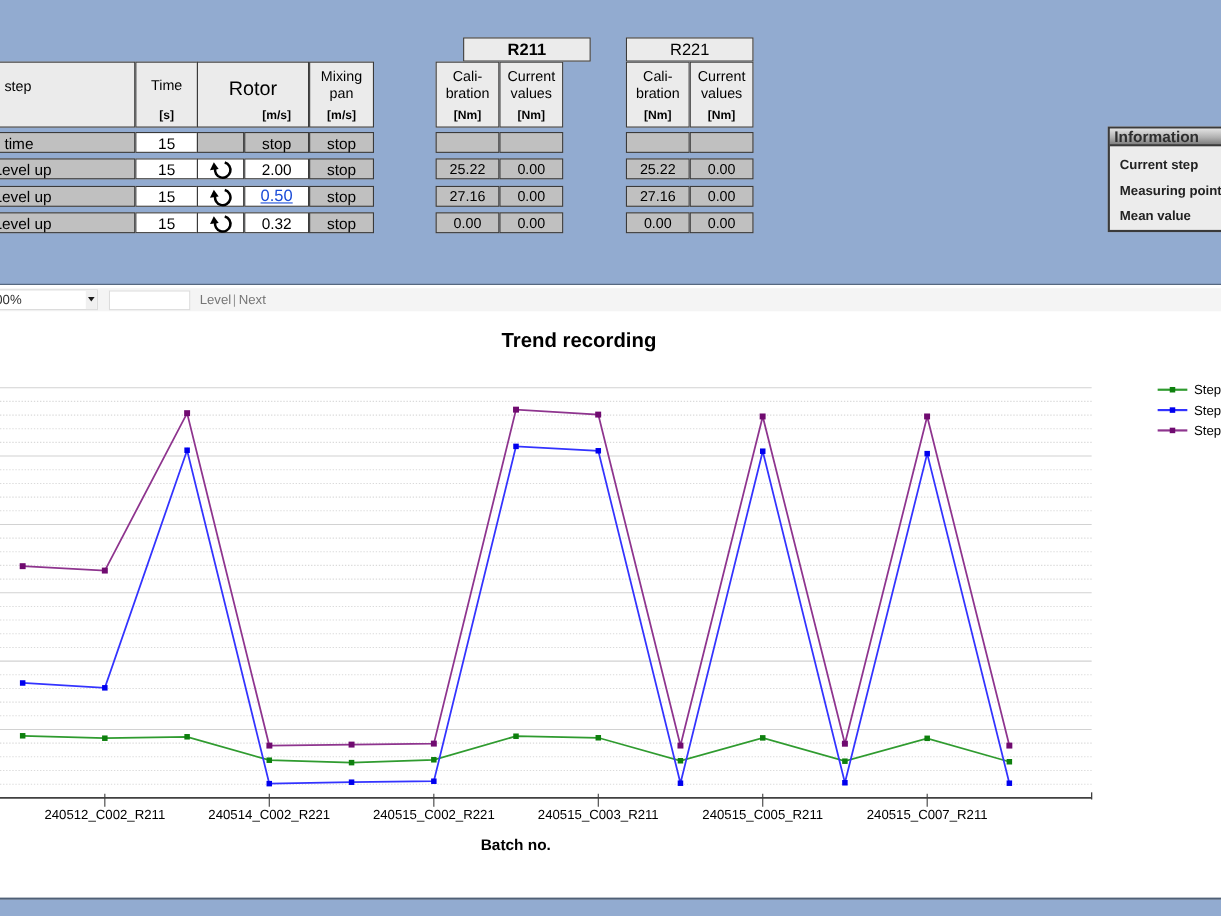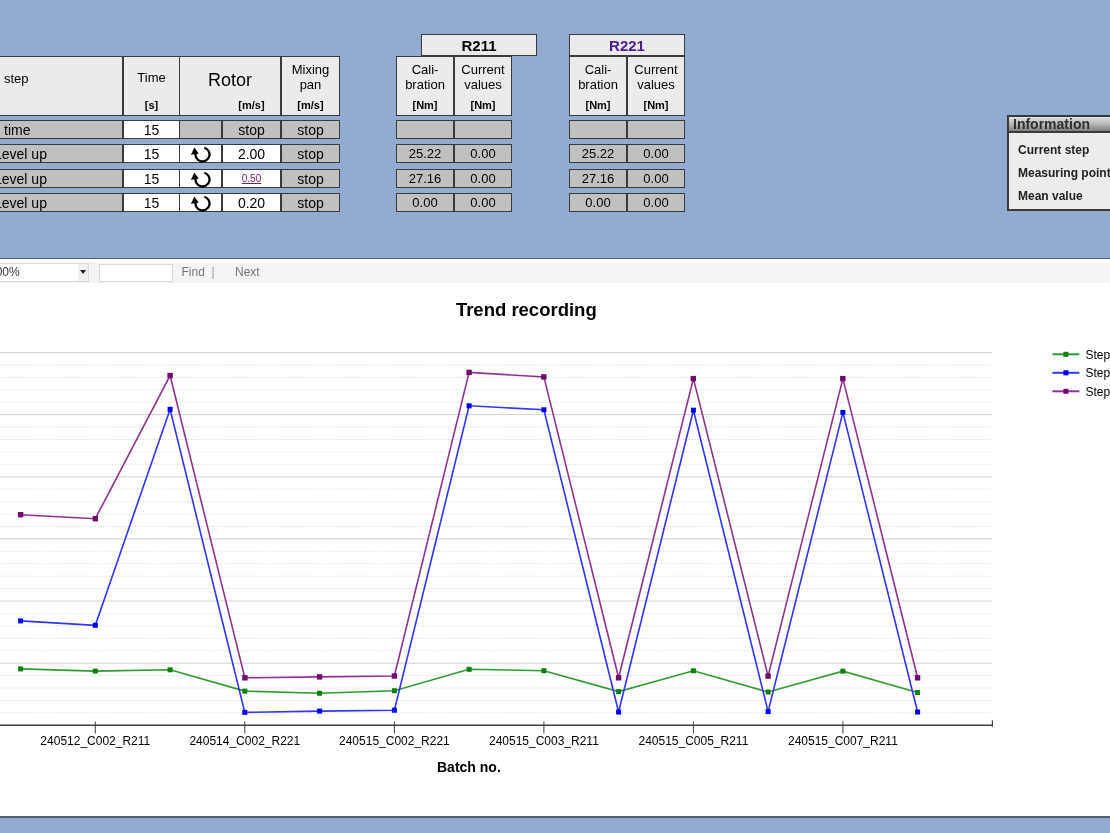--- a/index.html
+++ b/index.html
@@ -58,39 +58,39 @@
 <div style="position:absolute;left:123px;top:169px;width:57px;height:19px;background:#fff;border:1px solid #3a3a3a;box-sizing:border-box;">
     <div style="position:absolute;inset:0;display:flex;align-items:center;justify-content:center;font-size:14px;font-weight:normal;color:#000;">15</div>
   </div>
 <div style="position:absolute;left:179px;top:169px;width:43px;height:19px;background:#fff;border:1px solid #3a3a3a;box-sizing:border-box;">
     <svg width="26" height="18" viewBox="0 0 26 18" style="position:absolute;left:50%;top:50%;transform:translate(-50%,-50%)">
       <path d="M 16.31 2.74 A 7 7 0 1 1 7.74 7.69" fill="none" stroke="#000" stroke-width="2.3"></path>
       <path d="M 6.4 2.6 L 2.9 9.7 L 10.8 8.7 Z" fill="#000"></path>
     </svg>
   </div>
 <div style="position:absolute;left:222px;top:169px;width:59px;height:19px;background:#fff;border:1px solid #3a3a3a;box-sizing:border-box;">
-    <div style="position:absolute;inset:0;display:flex;align-items:center;justify-content:center;font-size:10px;font-weight:normal;color:#701a75;text-decoration:underline;">0.50</div>
+    <div style="position:absolute;inset:0;display:flex;align-items:center;justify-content:center;font-size:15px;font-weight:normal;color:#1d4ed8;text-decoration:underline;">0.50</div>
   </div>
 <div style="position:absolute;left:281px;top:169px;width:59px;height:19px;background:#c0c0c0;border:1px solid #3a3a3a;box-sizing:border-box;">
     <div style="position:absolute;inset:0;display:flex;align-items:center;justify-content:center;font-size:14px;font-weight:normal;color:#000;">stop</div>
   </div>
 <div style="position:absolute;left:-12px;top:193px;width:135px;height:19px;background:#c0c0c0;border:1px solid #3a3a3a;box-sizing:border-box;">
     <div style="position:absolute;left:5px;top:0;bottom:0;display:flex;align-items:center;font-size:14px">Level up</div>
   </div>
 <div style="position:absolute;left:123px;top:193px;width:57px;height:19px;background:#fff;border:1px solid #3a3a3a;box-sizing:border-box;">
     <div style="position:absolute;inset:0;display:flex;align-items:center;justify-content:center;font-size:14px;font-weight:normal;color:#000;">15</div>
   </div>
 <div style="position:absolute;left:179px;top:193px;width:43px;height:19px;background:#fff;border:1px solid #3a3a3a;box-sizing:border-box;">
     <svg width="26" height="18" viewBox="0 0 26 18" style="position:absolute;left:50%;top:50%;transform:translate(-50%,-50%)">
       <path d="M 16.31 2.74 A 7 7 0 1 1 7.74 7.69" fill="none" stroke="#000" stroke-width="2.3"></path>
       <path d="M 6.4 2.6 L 2.9 9.7 L 10.8 8.7 Z" fill="#000"></path>
     </svg>
   </div>
 <div style="position:absolute;left:222px;top:193px;width:59px;height:19px;background:#fff;border:1px solid #3a3a3a;box-sizing:border-box;">
-    <div style="position:absolute;inset:0;display:flex;align-items:center;justify-content:center;font-size:14px;font-weight:normal;color:#000;">0.20</div>
+    <div style="position:absolute;inset:0;display:flex;align-items:center;justify-content:center;font-size:14px;font-weight:normal;color:#000;">0.32</div>
   </div>
 <div style="position:absolute;left:281px;top:193px;width:59px;height:19px;background:#c0c0c0;border:1px solid #3a3a3a;box-sizing:border-box;">
     <div style="position:absolute;inset:0;display:flex;align-items:center;justify-content:center;font-size:14px;font-weight:normal;color:#000;">stop</div>
   </div>
 <div style="position:absolute;left:396px;top:34px;width:116px;height:22px;background:#ebebeb;border:1px solid #3a3a3a;box-sizing:border-box;margin-left:25px;">
     <div style="position:absolute;inset:0;display:flex;align-items:center;justify-content:center;font-size:15px;font-weight:bold;color:#000;">R211</div>
   </div>
 <div style="position:absolute;left:396px;top:56px;width:58px;height:60px;background:#ebebeb;border:1px solid #3a3a3a;box-sizing:border-box;">
     <div style="position:absolute;left:0;right:0;top:5px;text-align:center;font-size:13px;line-height:15px">Cali-<br>bration</div>
     <div style="position:absolute;left:0;right:0;bottom:4px;text-align:center;font-size:11px;font-weight:bold">[Nm]</div>
@@ -117,21 +117,21 @@
 <div style="position:absolute;left:454px;top:169px;width:58px;height:19px;background:#c0c0c0;border:1px solid #3a3a3a;box-sizing:border-box;">
     <div style="position:absolute;inset:0;display:flex;align-items:center;justify-content:center;font-size:13px;font-weight:normal;color:#000;">0.00</div>
   </div>
 <div style="position:absolute;left:396px;top:193px;width:58px;height:19px;background:#c0c0c0;border:1px solid #3a3a3a;box-sizing:border-box;">
     <div style="position:absolute;inset:0;display:flex;align-items:center;justify-content:center;font-size:13px;font-weight:normal;color:#000;">0.00</div>
   </div>
 <div style="position:absolute;left:454px;top:193px;width:58px;height:19px;background:#c0c0c0;border:1px solid #3a3a3a;box-sizing:border-box;">
     <div style="position:absolute;inset:0;display:flex;align-items:center;justify-content:center;font-size:13px;font-weight:normal;color:#000;">0.00</div>
   </div>
 <div style="position:absolute;left:569px;top:34px;width:116px;height:22px;background:#ebebeb;border:1px solid #3a3a3a;box-sizing:border-box;">
-    <div style="position:absolute;inset:0;display:flex;align-items:center;justify-content:center;font-size:15px;font-weight:bold;color:#4c1d95;">R221</div>
+    <div style="position:absolute;inset:0;display:flex;align-items:center;justify-content:center;font-size:15px;font-weight:normal;color:#000000;">R221</div>
   </div>
 <div style="position:absolute;left:569px;top:56px;width:58px;height:60px;background:#ebebeb;border:1px solid #3a3a3a;box-sizing:border-box;">
     <div style="position:absolute;left:0;right:0;top:5px;text-align:center;font-size:13px;line-height:15px">Cali-<br>bration</div>
     <div style="position:absolute;left:0;right:0;bottom:4px;text-align:center;font-size:11px;font-weight:bold">[Nm]</div>
   </div>
 <div style="position:absolute;left:627px;top:56px;width:58px;height:60px;background:#ebebeb;border:1px solid #3a3a3a;box-sizing:border-box;">
     <div style="position:absolute;left:0;right:0;top:5px;text-align:center;font-size:13px;line-height:15px">Current<br>values</div>
     <div style="position:absolute;left:0;right:0;bottom:4px;text-align:center;font-size:11px;font-weight:bold">[Nm]</div>
   </div>
 <div style="position:absolute;left:569px;top:120px;width:58px;height:19px;background:#c0c0c0;border:1px solid #3a3a3a;box-sizing:border-box;">
@@ -166,23 +166,23 @@
 <div style="height:23px;line-height:14px">Mean value</div>
 </div>
 </div>
 <div style="position:absolute;left:0;top:259.6px;width:1110px;height:25.9px;background:#fff">
 <div style="position:absolute;left:0;top:2.9px;width:1110px;height:20.6px;background:#f4f4f4"></div>
 <div style="position:absolute;left:-6px;top:3.5px;width:95px;height:18.8px;background:#fff;border:1px solid #d9d9d9;box-sizing:border-box"></div>
 <div style="position:absolute;left:-11px;top:4.5px;font-size:12px;color:#333;line-height:17px">100%</div>
 <div style="position:absolute;left:77.6px;top:4.5px;width:10.5px;height:16.8px;background:#f0f0f0"></div>
 <div style="position:absolute;left:79.7px;top:10.5px;width:0;height:0;border-left:3.6px solid transparent;border-right:3.6px solid transparent;border-top:4.5px solid #1a1a1a"></div>
 <div style="position:absolute;left:98.5px;top:4.5px;width:74px;height:17.8px;background:#fff;border:1px solid #dcdcdc;box-sizing:border-box"></div>
-<div style="position:absolute;left:181.5px;top:3.5px;height:18px;line-height:18px;font-size:12px;color:#767676">Find</div>
+<div style="position:absolute;left:181.5px;top:3.5px;height:18px;line-height:18px;font-size:12px;color:#767676">Level</div>
 <div style="position:absolute;left:211.5px;top:3.5px;height:18px;line-height:18px;font-size:12px;color:#999">|</div>
-<div style="position:absolute;left:235px;top:3.5px;height:18px;line-height:18px;font-size:12px;color:#767676">Next</div>
+<div style="position:absolute;left:217px;top:3.5px;height:18px;line-height:18px;font-size:12px;color:#767676">Next</div>
 </div>
 <svg width="1110" height="510" viewBox="0 290 1110 510" style="position:absolute;left:0;top:290px" font-family="Liberation Sans, sans-serif">
 <text x="526.3" y="315.5" font-size="18.5" font-weight="bold" fill="#000" text-anchor="middle">Trend recording</text>
 <line x1="0" y1="352.5" x2="992.4" y2="352.5" stroke="#d2d2d2" stroke-width="1"></line>
     <line x1="0" y1="414.6" x2="992.4" y2="414.6" stroke="#d2d2d2" stroke-width="1"></line>
     <line x1="0" y1="476.8" x2="992.4" y2="476.8" stroke="#d2d2d2" stroke-width="1"></line>
     <line x1="0" y1="538.9" x2="992.4" y2="538.9" stroke="#d2d2d2" stroke-width="1"></line>
     <line x1="0" y1="601.0" x2="992.4" y2="601.0" stroke="#d2d2d2" stroke-width="1"></line>
     <line x1="0" y1="663.2" x2="992.4" y2="663.2" stroke="#d2d2d2" stroke-width="1"></line>
 <line x1="0" y1="364.9" x2="992.4" y2="364.9" stroke="#dadada" stroke-width="1" stroke-dasharray="1.2,1.6"></line>

